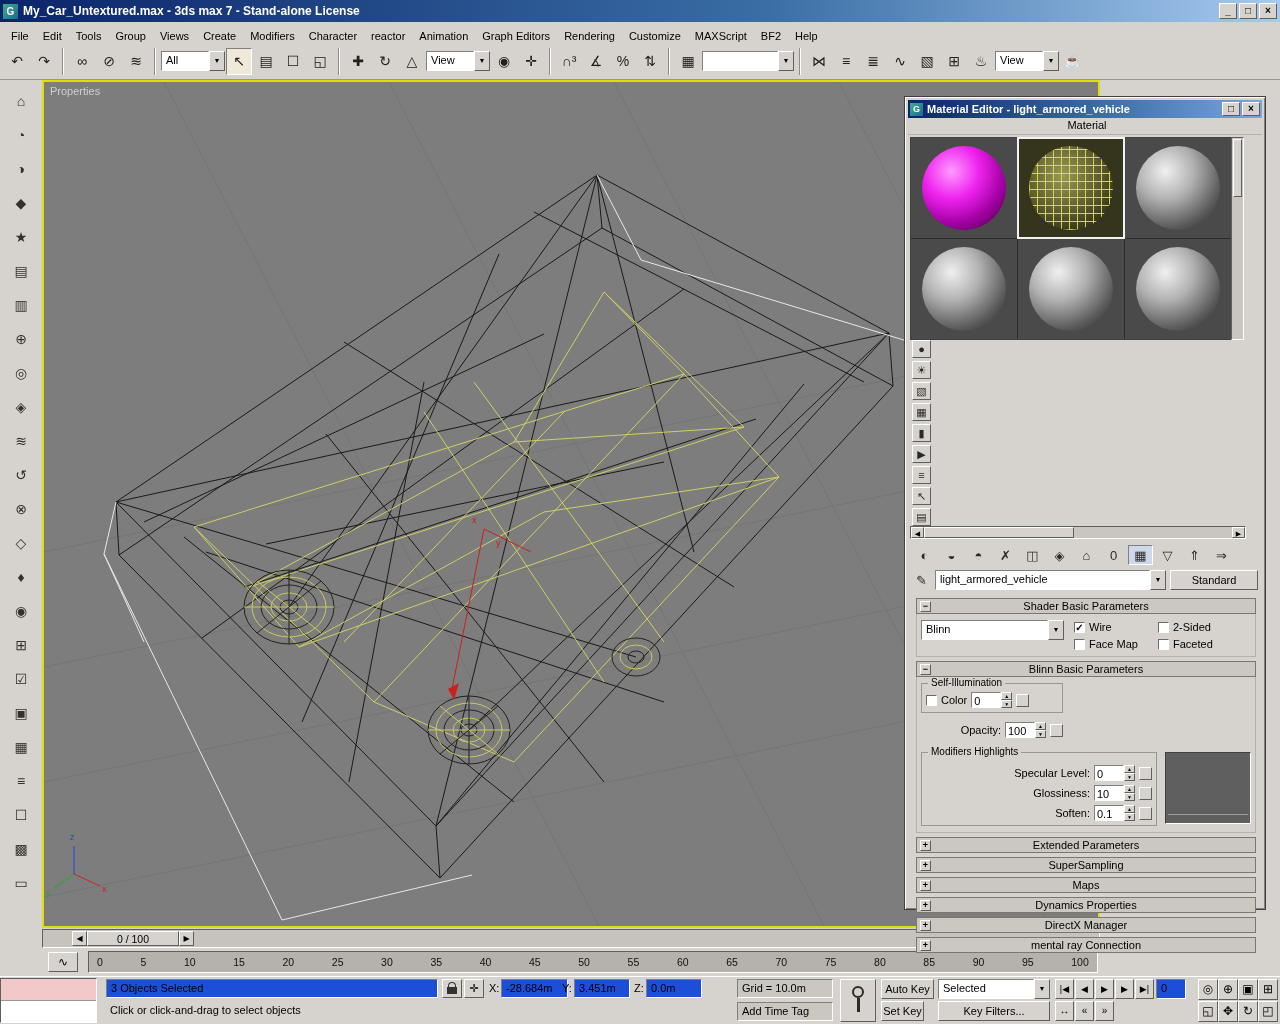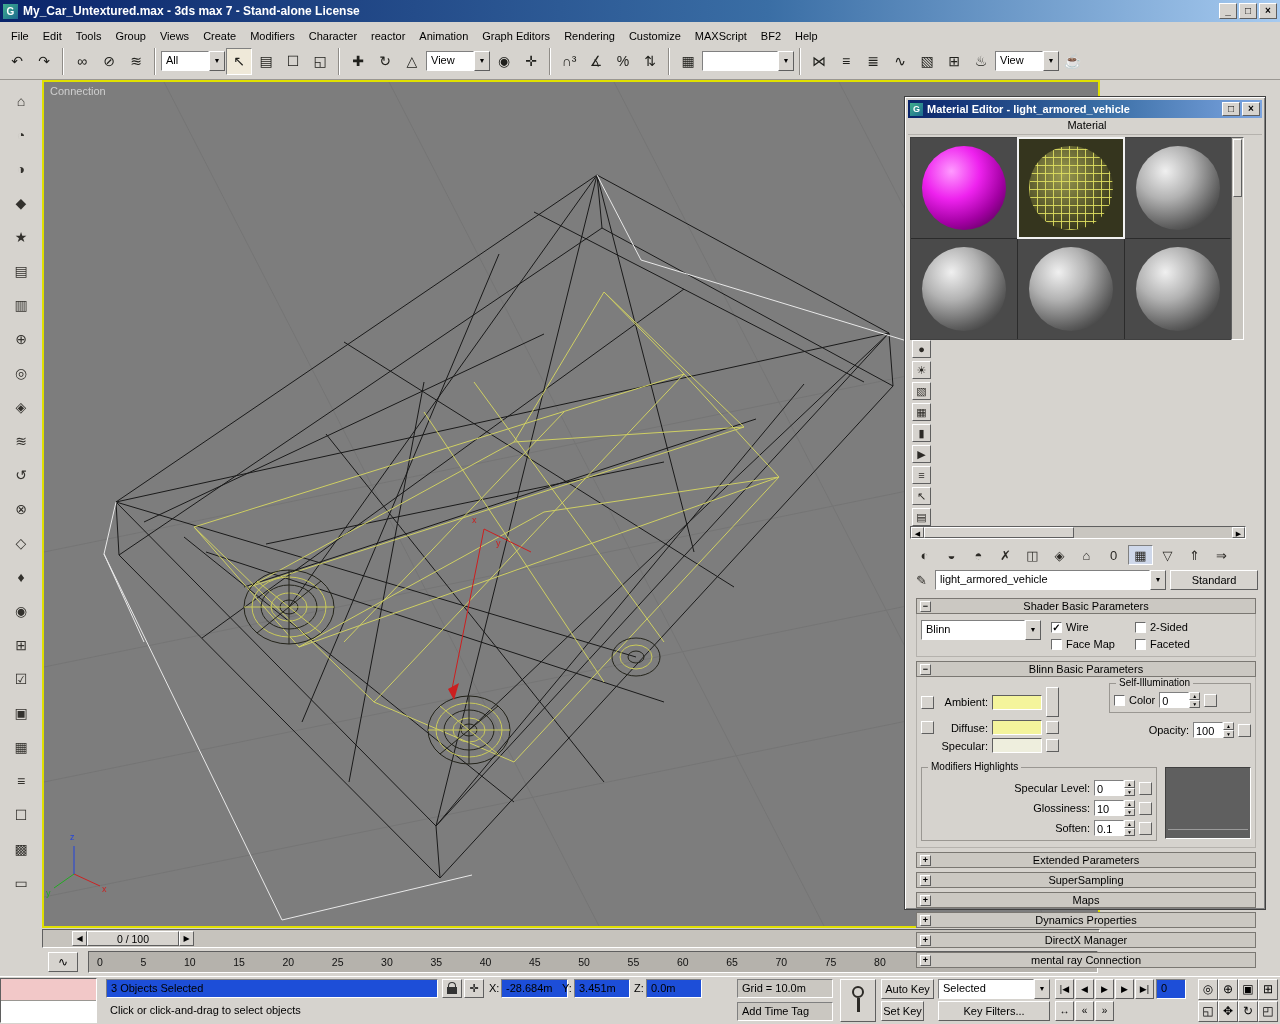--- a/index.html
+++ b/index.html
@@ -261,21 +261,21 @@
     <span class="sbtn">☑</span>
     <span class="sbtn">▣</span>
     <span class="sbtn">▦</span>
     <span class="sbtn">≡</span>
     <span class="sbtn">☐</span>
     <span class="sbtn">▩</span>
     <span class="sbtn">▭</span>
   </div>
 
 <div id="viewport">
-  <div class="vp-label">Connection</div>
+  <div class="vp-label">Properties</div>
   <svg width="1054" height="844" viewBox="0 0 1054 844">
     <g stroke="#757575" stroke-width="1">
       <line x1="0" y1="470" x2="1054" y2="255"></line>
       <line x1="0" y1="585" x2="1054" y2="370"></line>
       <line x1="0" y1="700" x2="1054" y2="485"></line>
       <line x1="0" y1="815" x2="1054" y2="600"></line>
       <line x1="120" y1="0" x2="555" y2="844"></line>
       <line x1="345" y1="0" x2="780" y2="844"></line>
       <line x1="570" y1="0" x2="1005" y2="844"></line>
       <line x1="795" y1="0" x2="1054" y2="500"></line>
@@ -465,21 +465,21 @@
     </div>
 
     <div id="rollouts">
 
       <div>
         <div class="rollout-header">
           <span class="pm">−</span>
           <span class="rtitle">Shader Basic Parameters</span>
         </div>
         <div class="rollout-body" style="display:flex;gap:10px;align-items:flex-start">
-          <span class="dd" style="width:120px">
+          <span class="dd" style="width:143px">
             <span class="val" style="flex:1">Blinn</span>
             <span class="arrow">▼</span>
           </span>
           <div style="display:grid;grid-template-columns:78px 84px;gap:5px 6px;margin-top:1px">
 
               <span class="cbrow">
                 <span class="cb">✓</span>
                 <span>Wire</span>
               </span>
 
@@ -502,40 +502,20 @@
       </div>
 
       <div>
         <div class="rollout-header">
           <span class="pm">−</span>
           <span class="rtitle">Blinn Basic Parameters</span>
         </div>
         <div class="rollout-body">
           <div style="display:flex;gap:8px">
 
-            <div style="flex:1">
-              <div style="display:flex;align-items:center;gap:4px;margin-top:4px">
-                <span class="mapbtn"></span>
-                <span style="width:50px;text-align:right">Ambient:</span>
-                <span class="swatch" style="background: rgb(244, 244, 156);"></span>
-                <span class="mapbtn" style="height:30px"></span>
-              </div>
-              <div style="display:flex;align-items:center;gap:4px;margin-top:3px">
-                <span class="mapbtn"></span>
-                <span style="width:50px;text-align:right">Diffuse:</span>
-                <span class="swatch" style="background: rgb(244, 244, 156);"></span>
-                <span class="mapbtn"></span>
-              </div>
-              <div style="display:flex;align-items:center;gap:4px;margin-top:3px">
-                <span class="mapbtn" style="visibility:hidden"></span>
-                <span style="width:50px;text-align:right">Specular:</span>
-                <span class="swatch" style="background: rgb(238, 238, 221);"></span>
-                <span class="mapbtn"></span>
-              </div>
-            </div>
 
             <div style="width:142px">
               <div class="grp">
                 <span class="legend">Self-Illumination</span>
                 <div style="display:flex;align-items:center;gap:4px">
                   <span class="cb"></span>
                   <span>Color</span>
                   <span class="spinner">
                     <span class="sval">0</span>
                     <span class="arrows">

